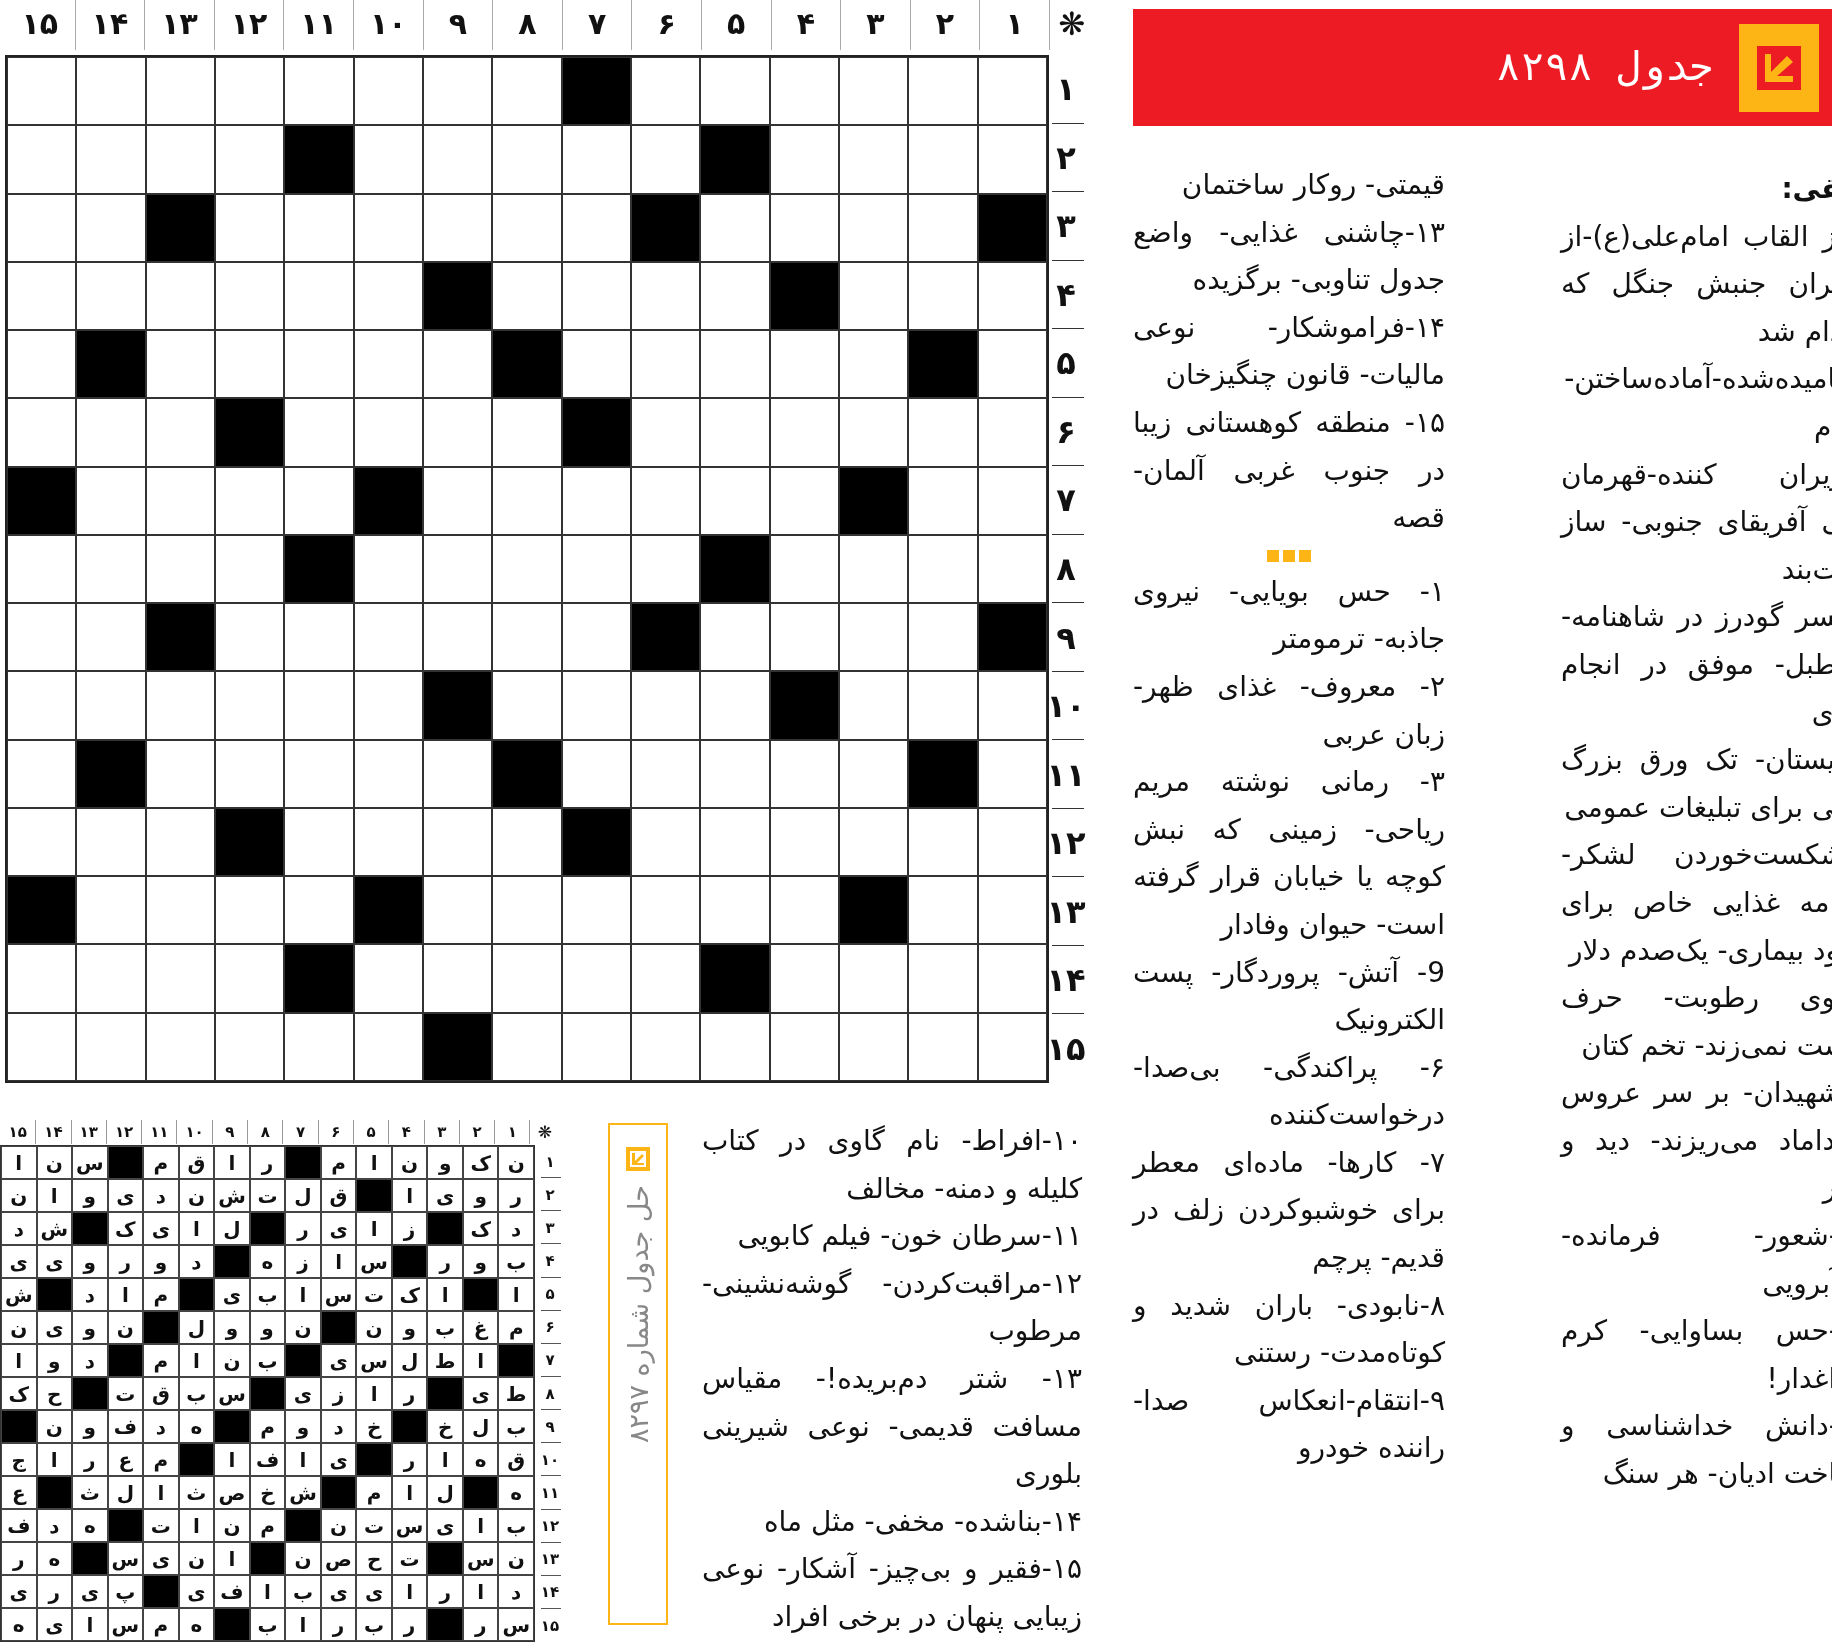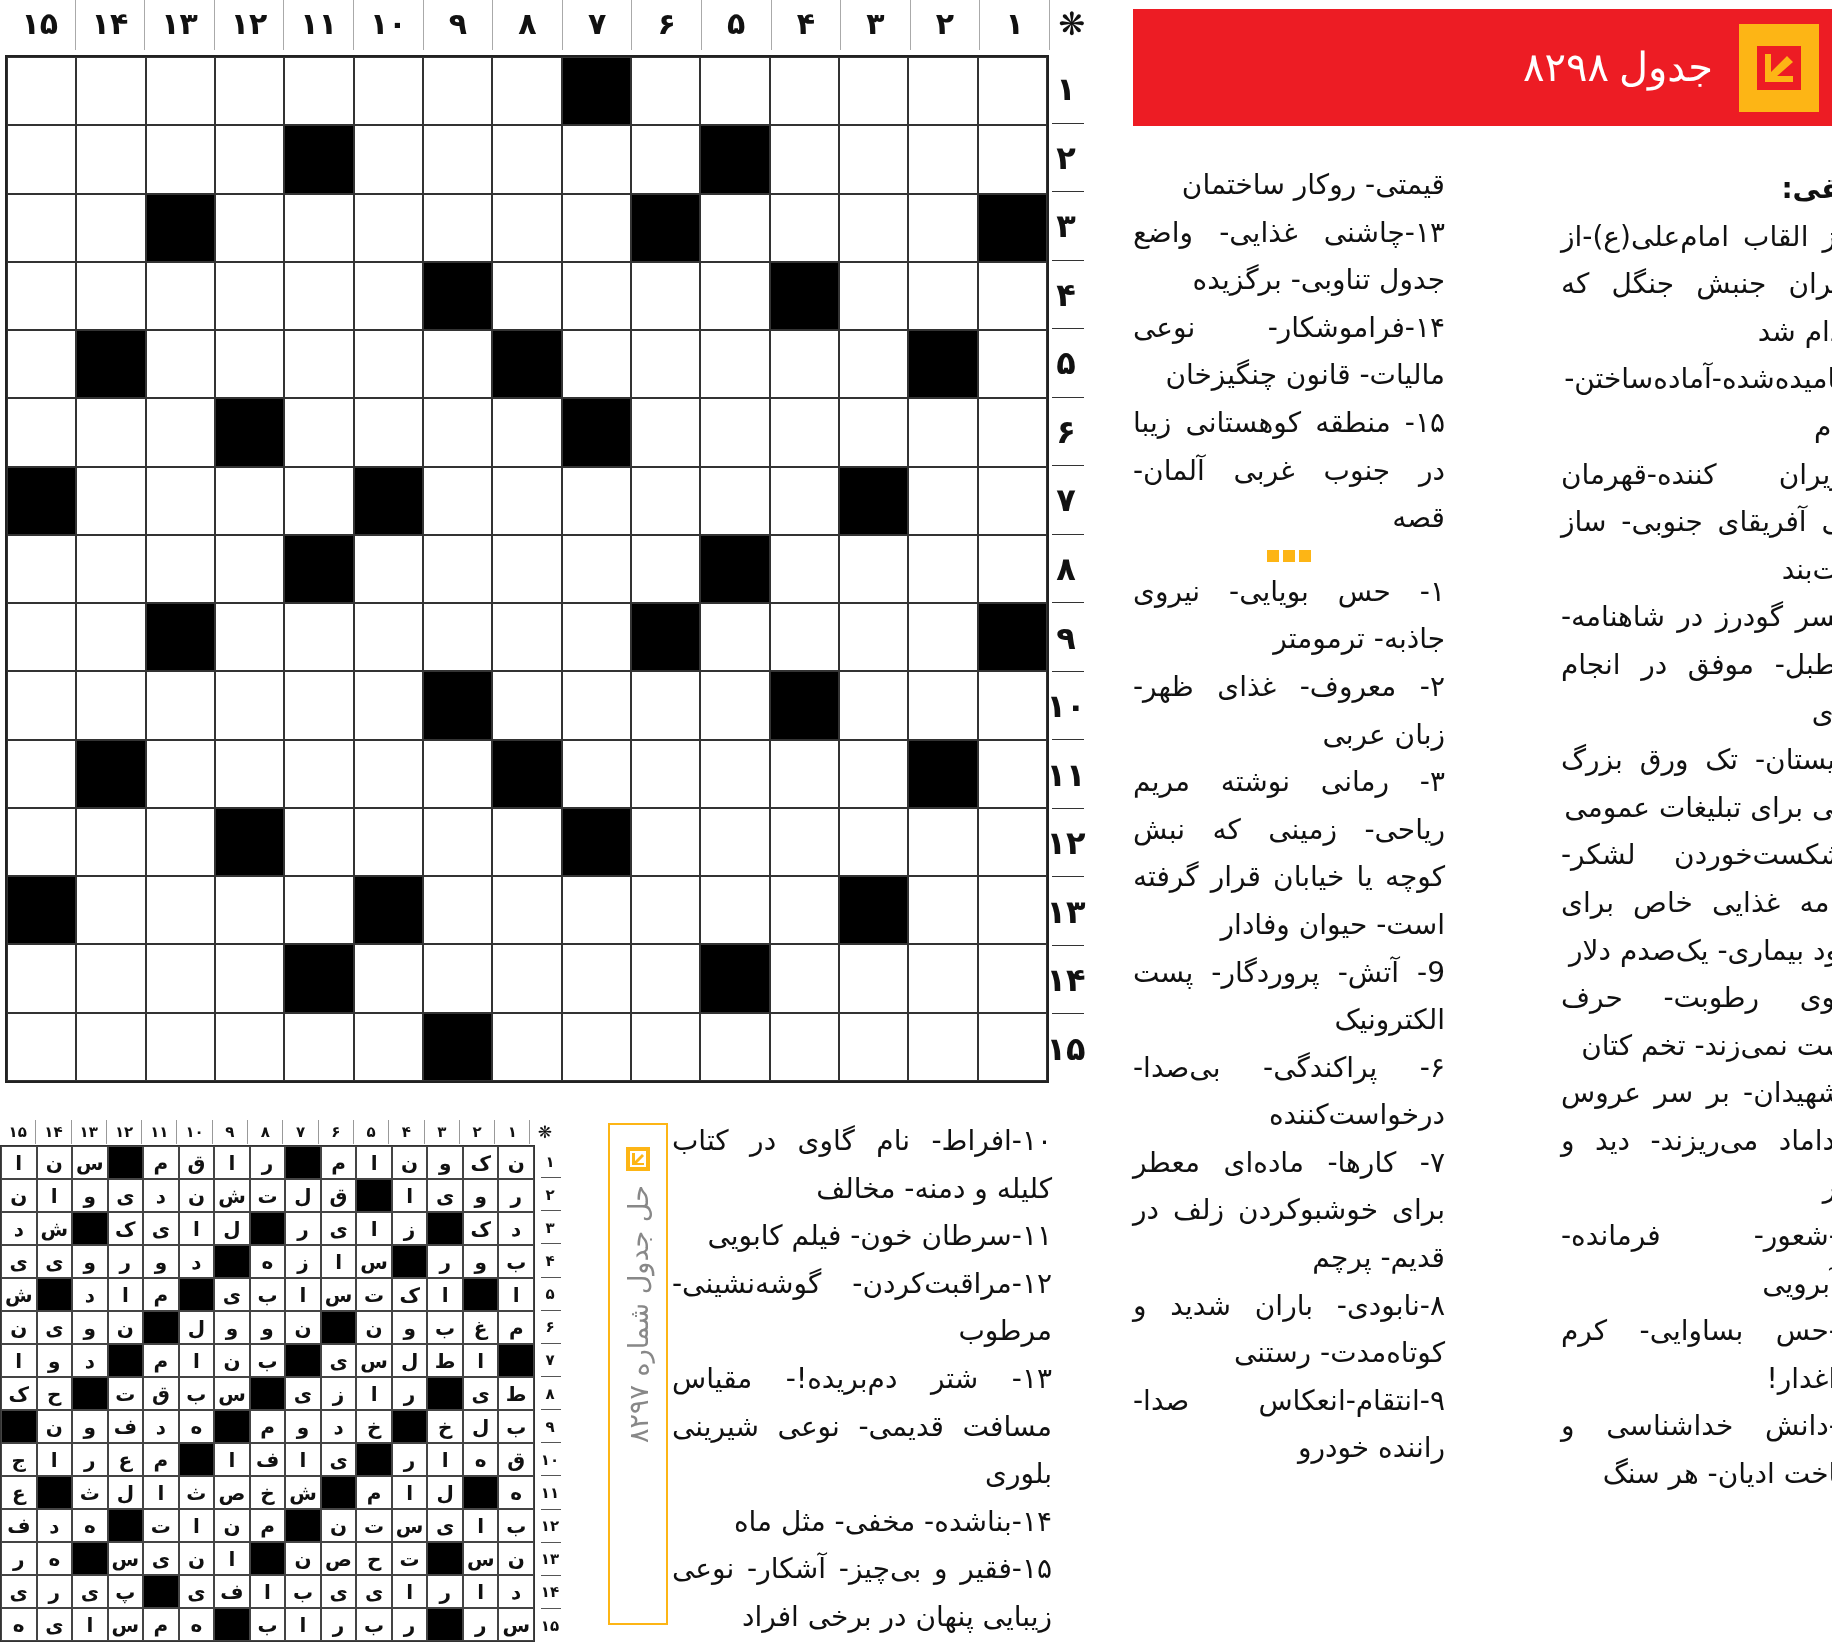--- a/index.html
+++ b/index.html
@@ -25,30 +25,30 @@
   #row-labels .rl::after { content:""; position:absolute; bottom:0; left:12px; right:8px; border-bottom:1.5px solid #333; }
   #row-labels .rl:last-child::after { display:none; }
 
   
   #banner { position:absolute; left:1133px; top:9px; width:699px; height:117px; background:#ed1c24;
             direction:rtl; display:flex; align-items:center; }
   #banner .logo { width:80px; height:88px; background:#fdb515; margin-right:13px; margin-left:26px;
                   display:flex; align-items:center; justify-content:center; }
   #banner .logo .inner { width:44px; height:44px; background:#ed1c24; position:relative; }
   #banner .logo .inner svg { position:absolute; left:0; top:0; }
-  #banner .title { color:#fff; font-size:40px; font-family:Liberation Serif, serif; }
+  #banner .title { color:#fff; font-size:40px; font-family:Liberation Mono, monospace; }
 
   
   .clues { position:absolute; direction:rtl; text-align:justify; text-align-last:right;
            font-size:28px; line-height:47.6px; color:#111; }
   .clues .head { font-weight:bold; display:block; }
   .clues .clue { display:block; }
   #col-right { left:1522px; top:165px; width:308px;margin-left:39px; }
   #col-mid { left:1133px; top:161px; width:312px; }
-  #col-bottom { left:672px; top:1117px; width:380px; }
+  #col-bottom { left:702px; top:1117px; width:380px; }
   .dots { display:flex; justify-content:center; gap:4px; margin:8px 0 6px; }
   .dots span { width:12px; height:12px; background:#fdb515; display:block; }
 
   
   #sol-label { position:absolute; left:608px; top:1123px; width:60px; height:502px;
                border:2px solid #fdb515; box-sizing:border-box; display:flex; flex-direction:column; align-items:center; }
   #sol-label .mini-logo { width:24px; height:24px; background:#fdb515; margin-top:22px; position:relative; }
   #sol-label .vtext { writing-mode:vertical-rl; transform:rotate(180deg); direction:rtl; color:#888;
                       font-size:27px; margin-top:14px; letter-spacing:1px; }
 

